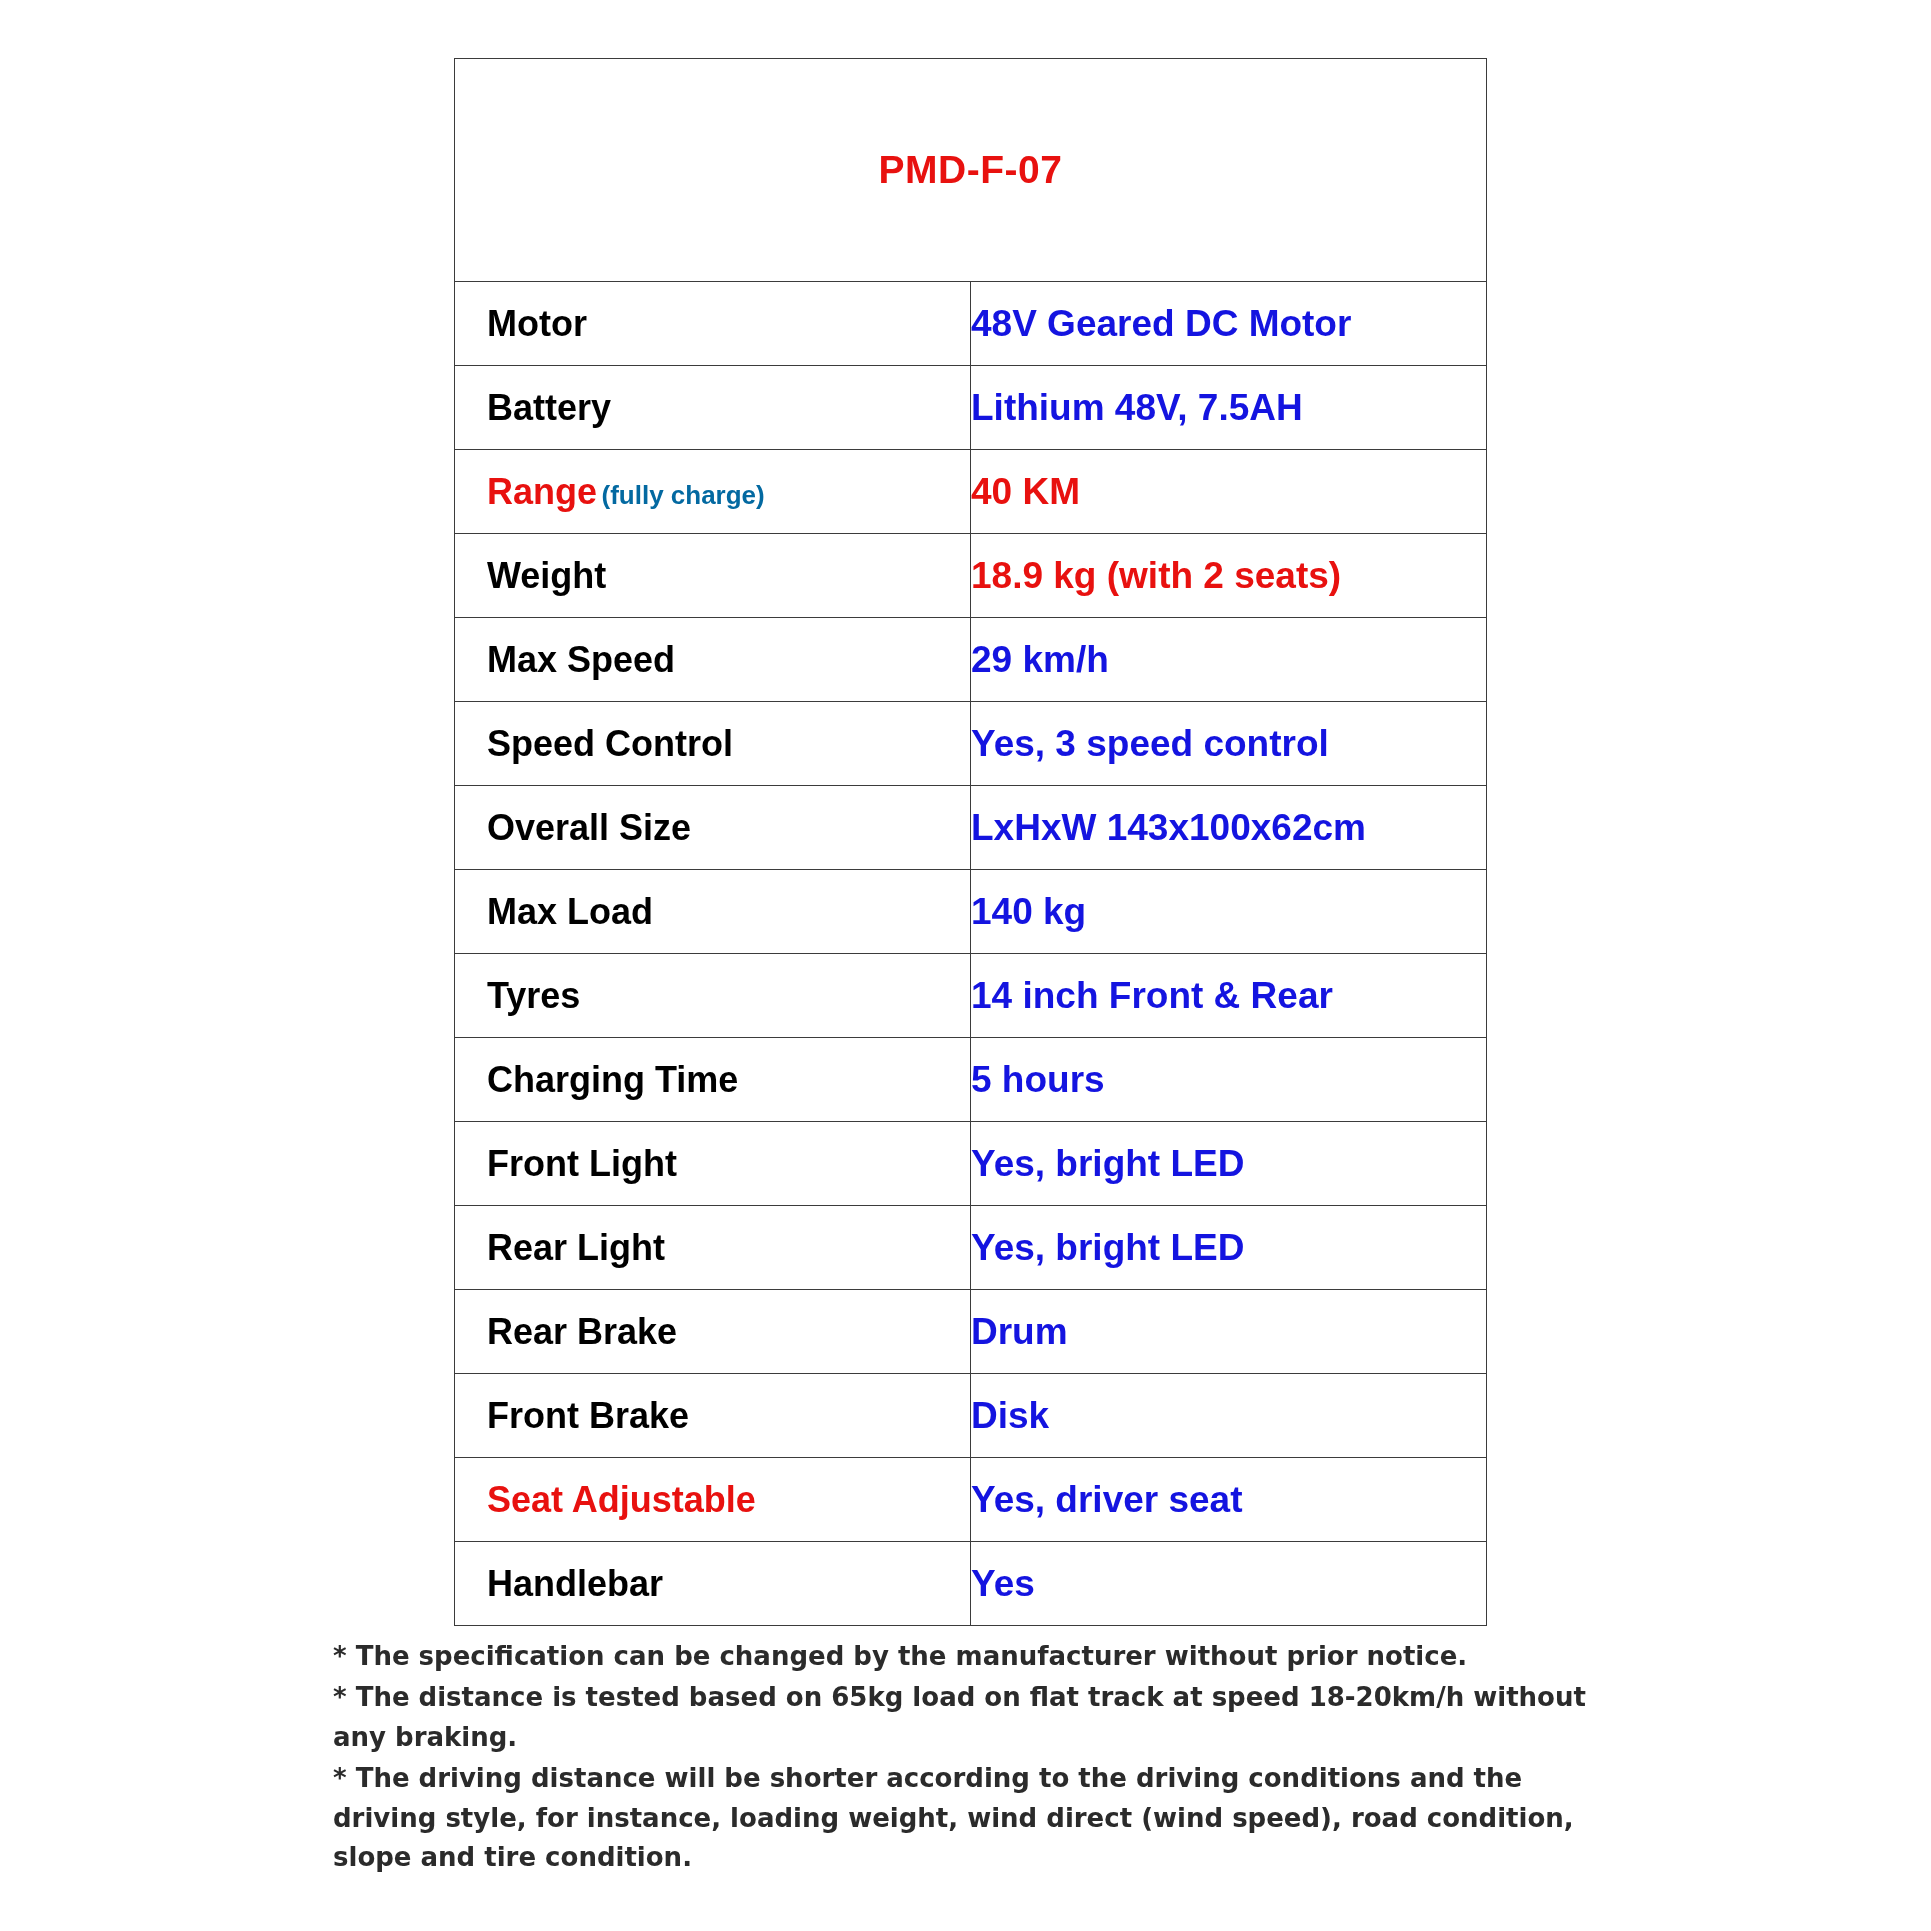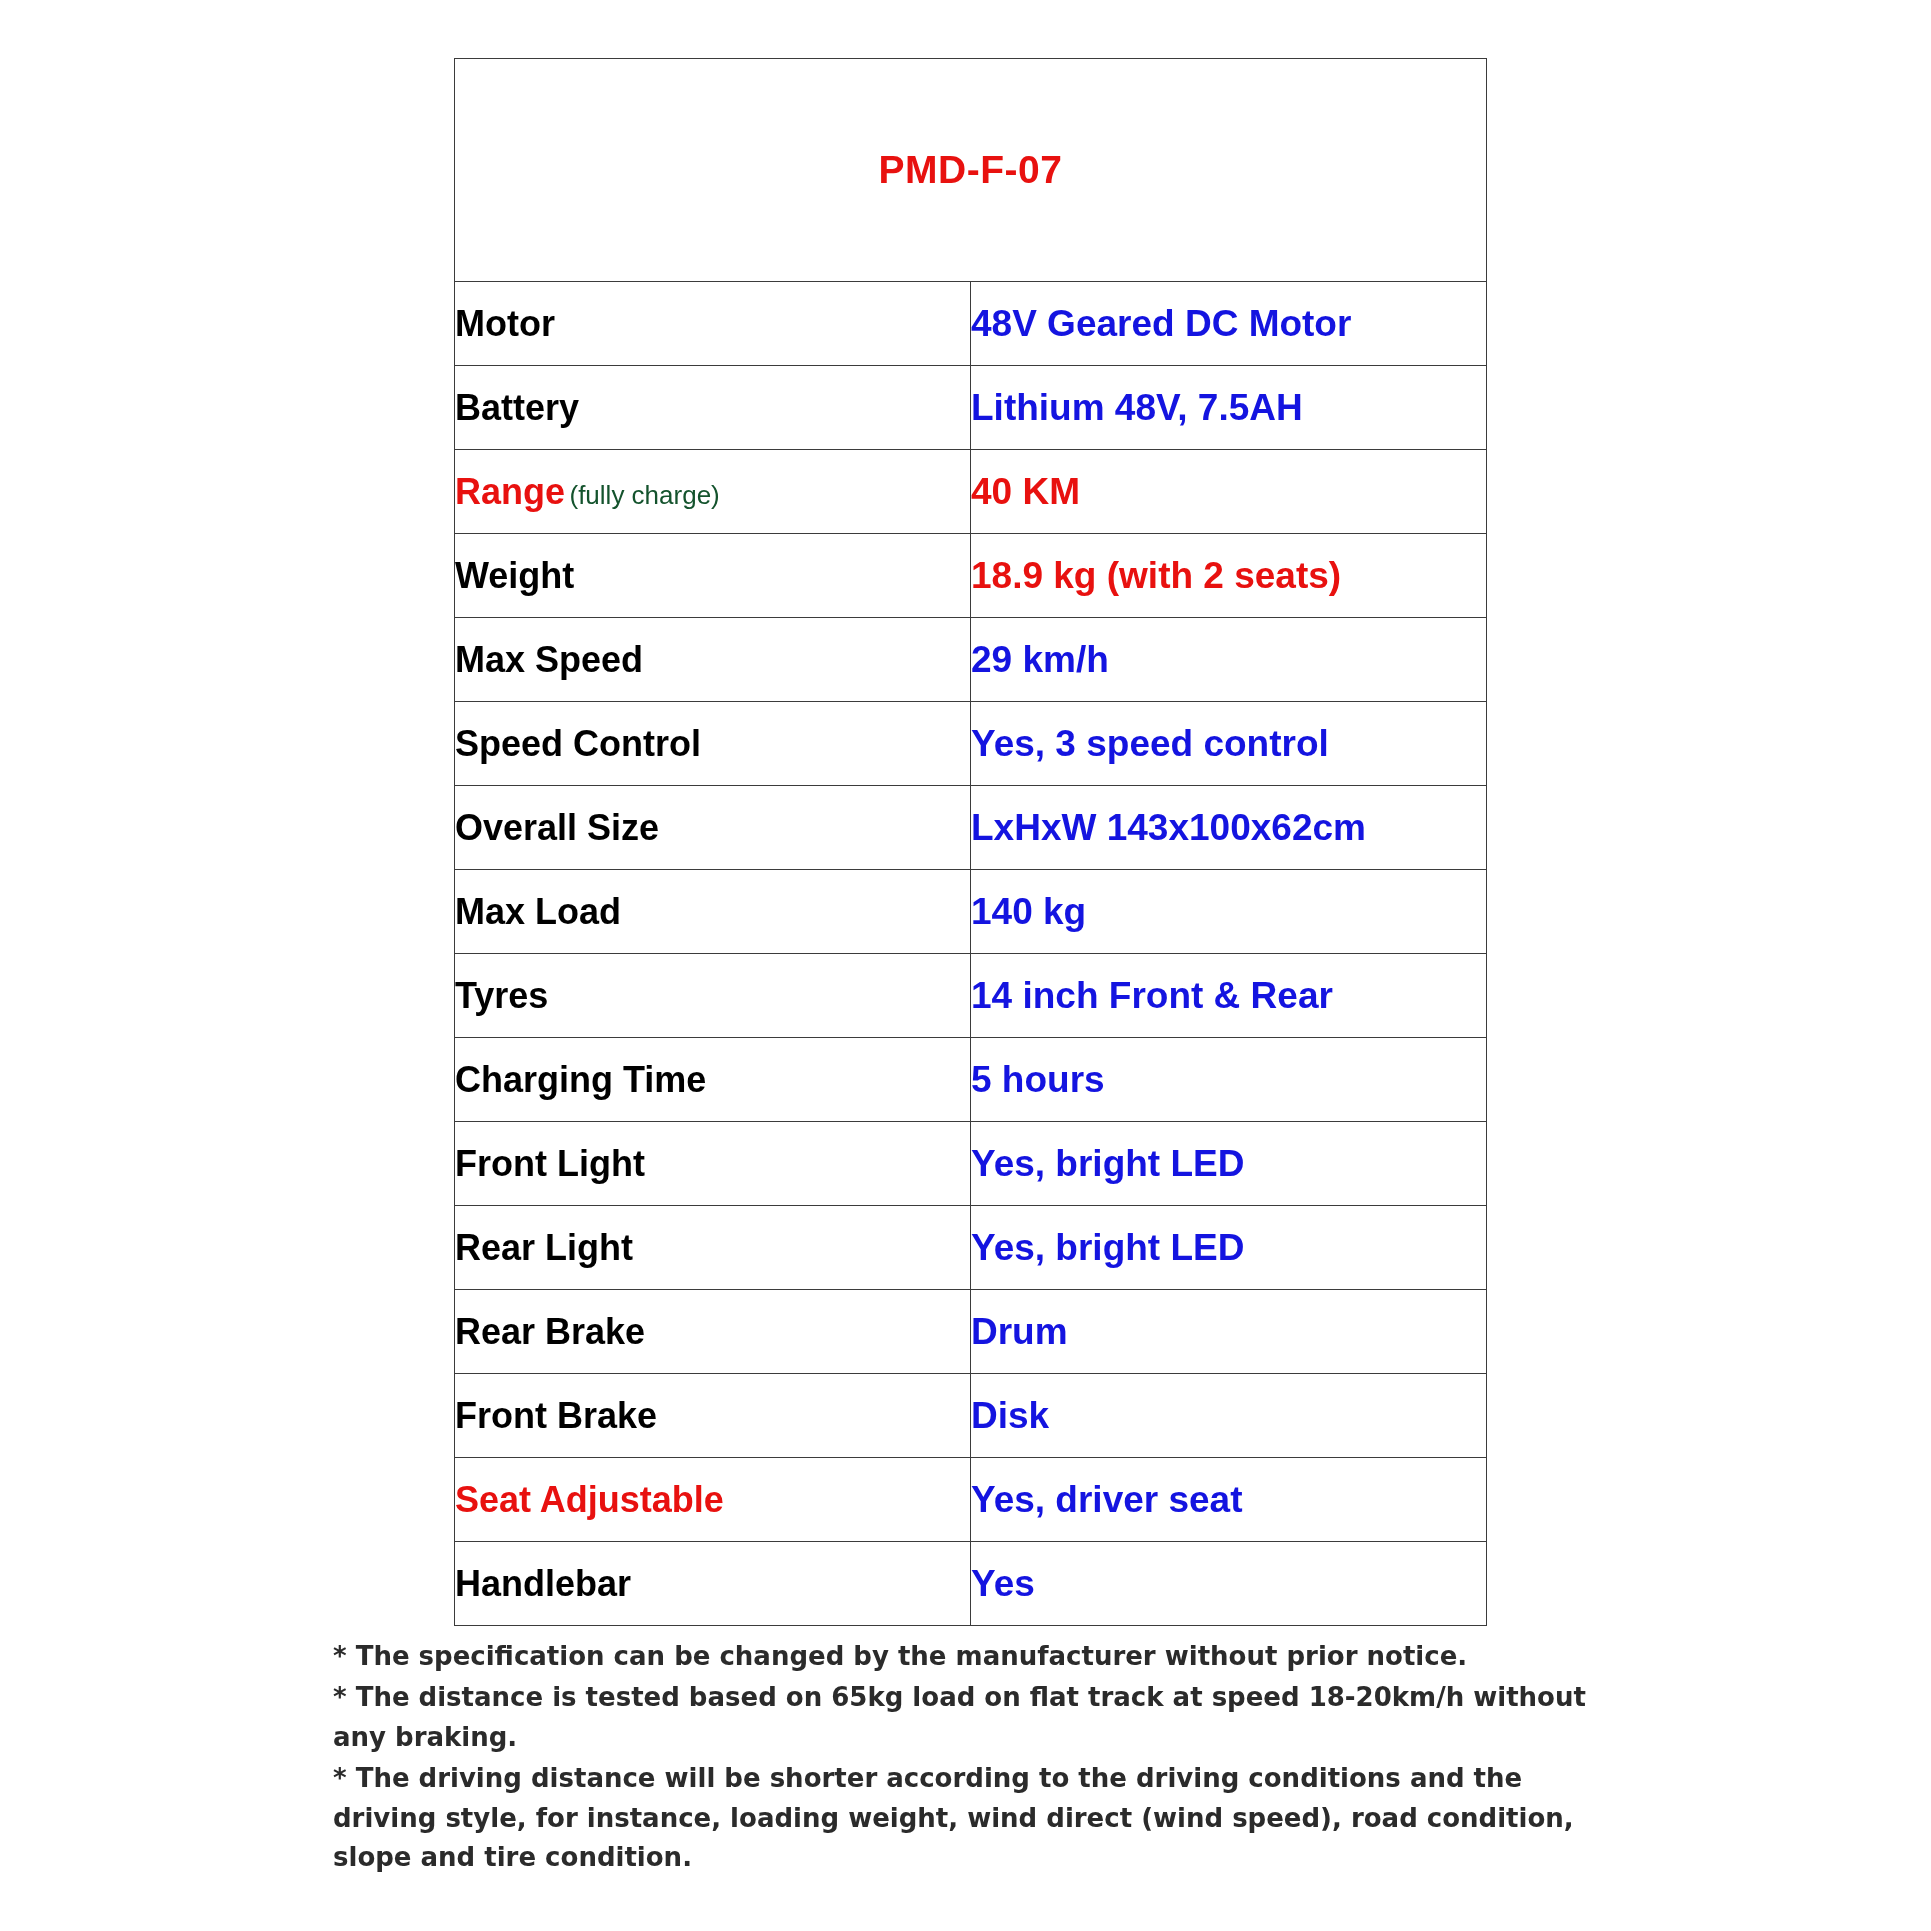--- a/index.html
+++ b/index.html
@@ -53,27 +53,28 @@
   .value-cell {
     width: 611px;
     padding: 9.7px 0 9.7px 15.4px;
     height: 83px;
   }
   .label-text {
     color: #000000;
     font-weight: bold;
     font-size: 36px;
     white-space: nowrap;
+    margin-left: 32px;
   }
   .label-text.red {
     color: #e8110f;
   }
   .label-sub {
-    color: #14532d;
-    font-weight: normal;
+    color: #0369a1;
+    font-weight: bold;
     font-size: 26px;
   }
   .value-text {
     color: #1414e0;
     font-weight: bold;
     font-size: 37px;
     white-space: nowrap;
   }
   .value-text.red {
     color: #e8110f;

